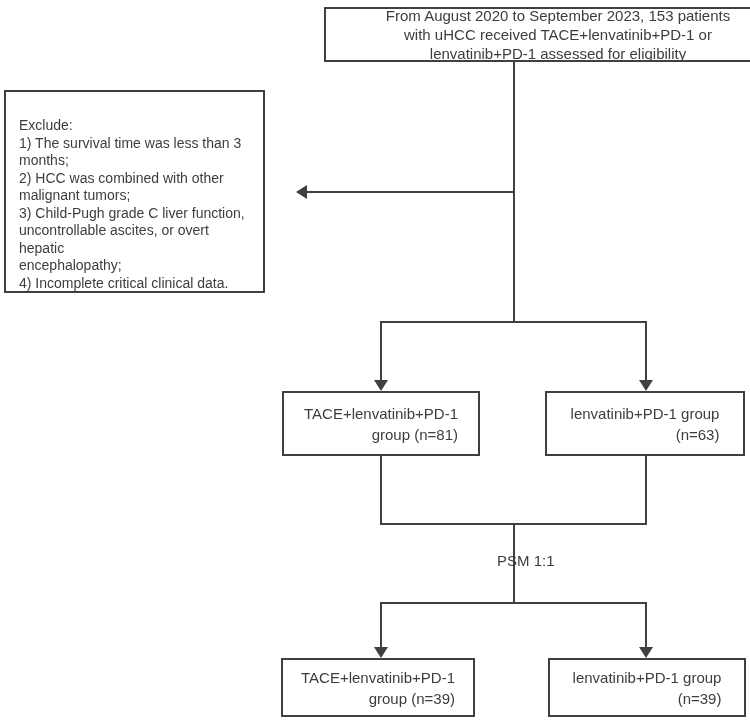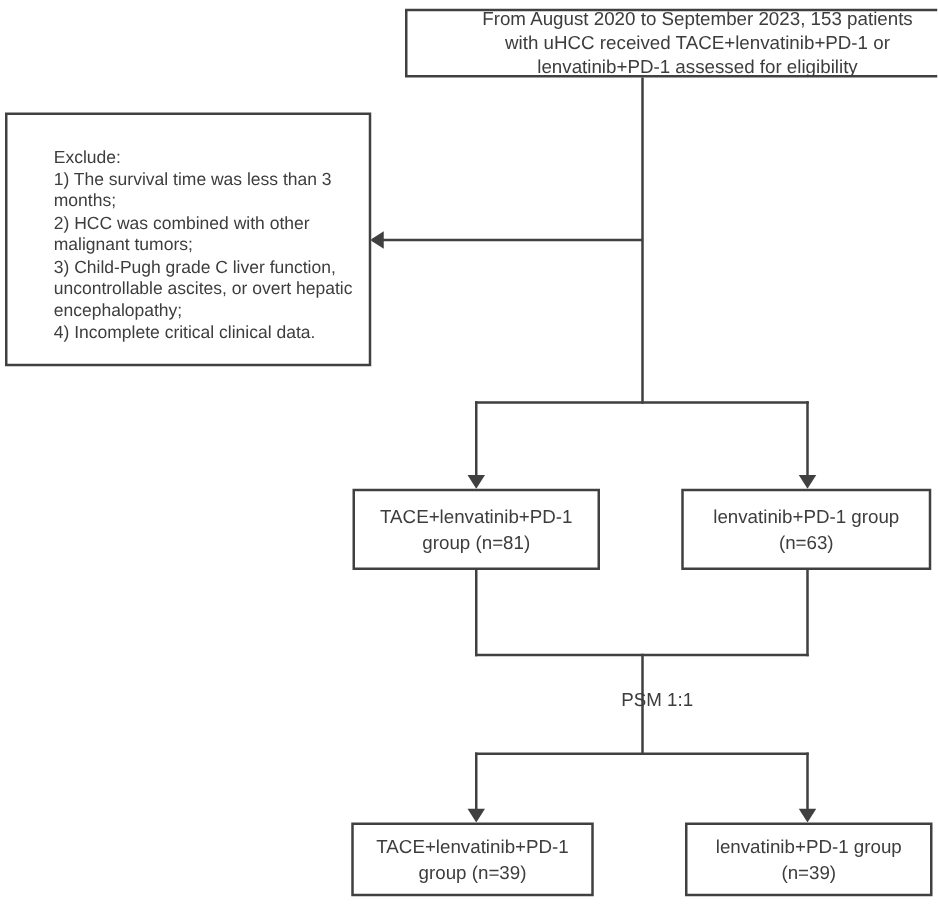--- a/index.html
+++ b/index.html
@@ -31,21 +31,21 @@
   .box.exclude {
     align-items: flex-start;
     justify-content: flex-start;
   }
   .box.exclude .txt {
     text-align: left;
     font-size: 14px;
     line-height: 17.5px;
     padding: 25px 10px 0 13px;
   }
-  .mid .txt, .bot .txt { line-height: 21px; }
+  .mid .txt, .bot .txt { line-height: 21px; text-align: right; }
   .line {
     position: absolute;
     background: #404040;
   }
   .arrow-down {
     position: absolute;
     width: 0; height: 0;
     border-left: 7px solid transparent;
     border-right: 7px solid transparent;
     border-top: 11px solid #404040;
@@ -59,21 +59,21 @@
   }
   .psm {
     position: absolute;
     left: 497px;
     top: 552px;
     font-size: 15px;
     color: #3d3d3d;
   }
   
   .top-box  { left: 324px; top: 7px;   width: 468px; height: 55px; }
-  .exclude  { left: 4px;   top: 90px;  width: 293px; height: 203px; padding-left: 24px; }
+  .exclude  { left: 4px;   top: 90px;  width: 261px; height: 203px; }
   .mid-left { left: 282px; top: 391px; width: 198px; height: 65px; }
   .mid-right{ left: 545px; top: 391px; width: 200px; height: 65px; }
   .bot-left { left: 281px; top: 658px; width: 194px; height: 59px; }
   .bot-right{ left: 548px; top: 658px; width: 198px; height: 59px; }
 </style>
 </head>
 <body>
 
 <div class="canvas">
 

